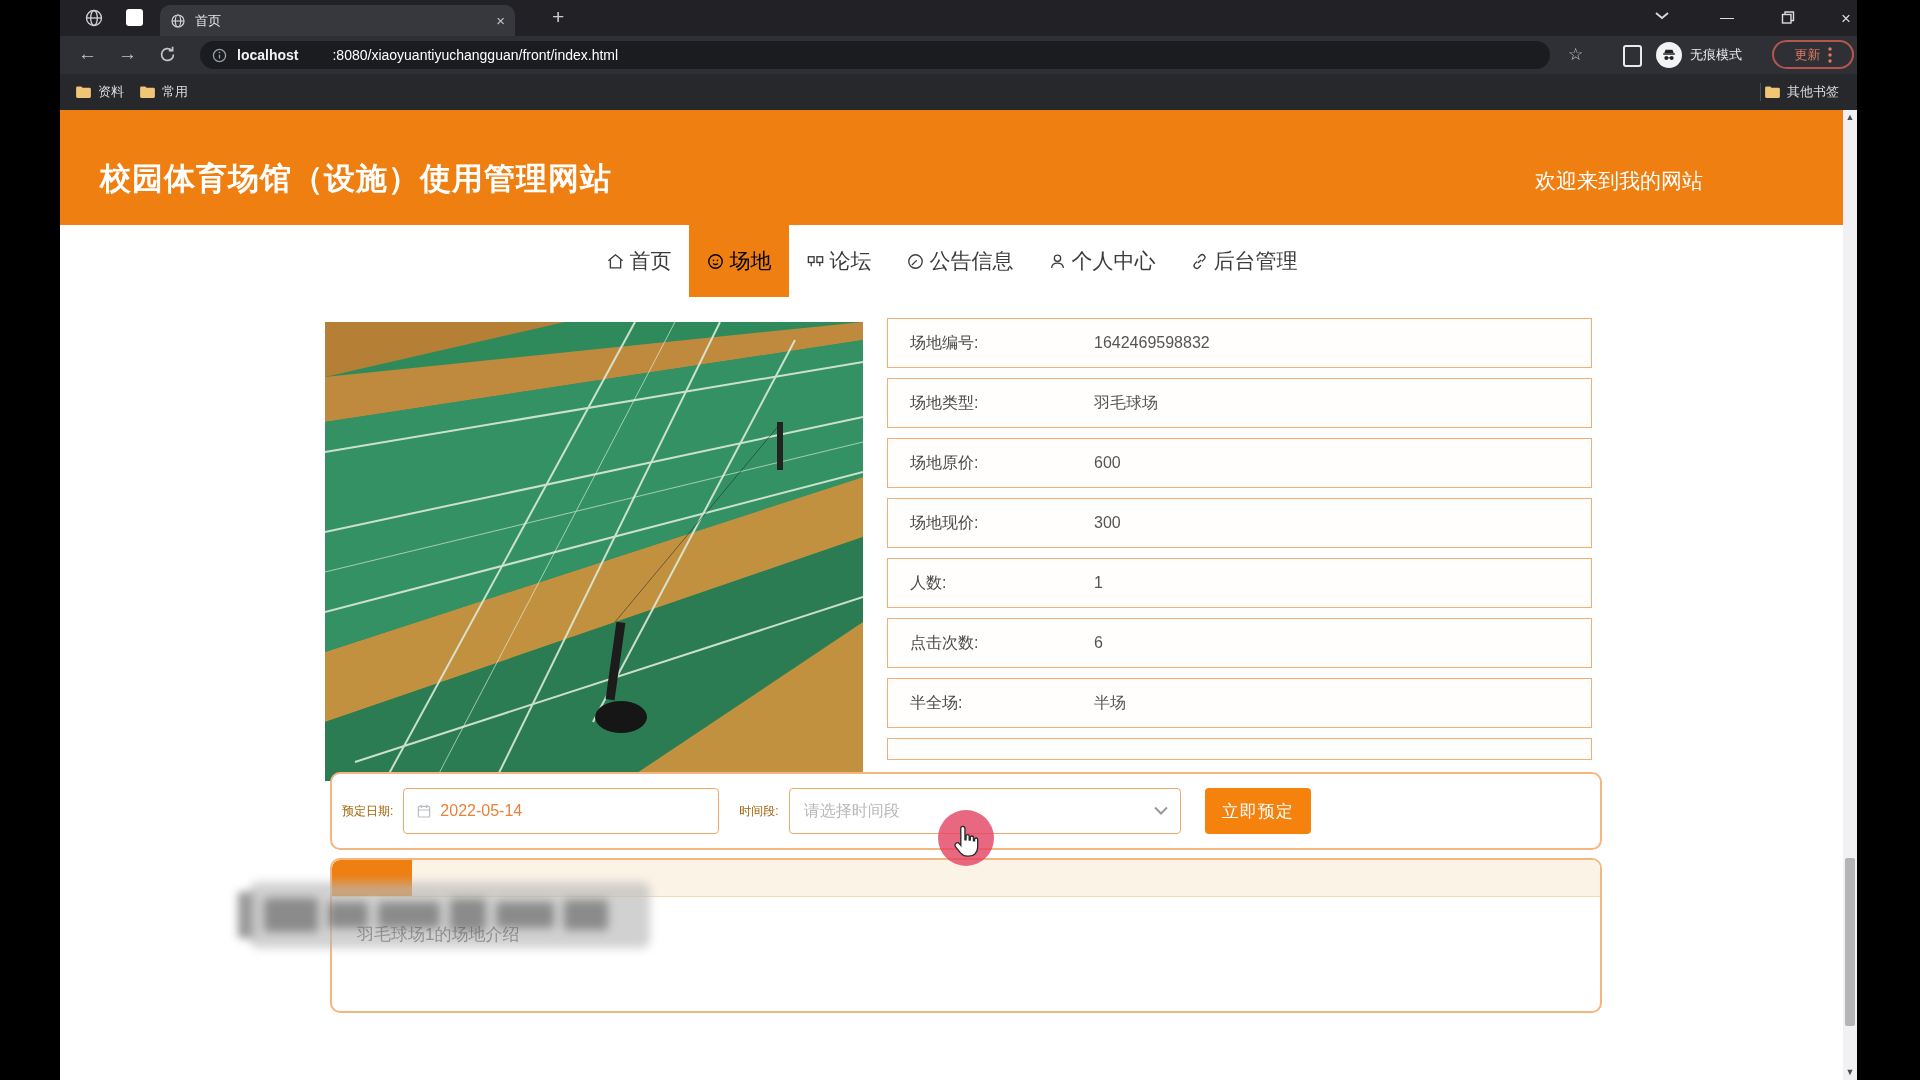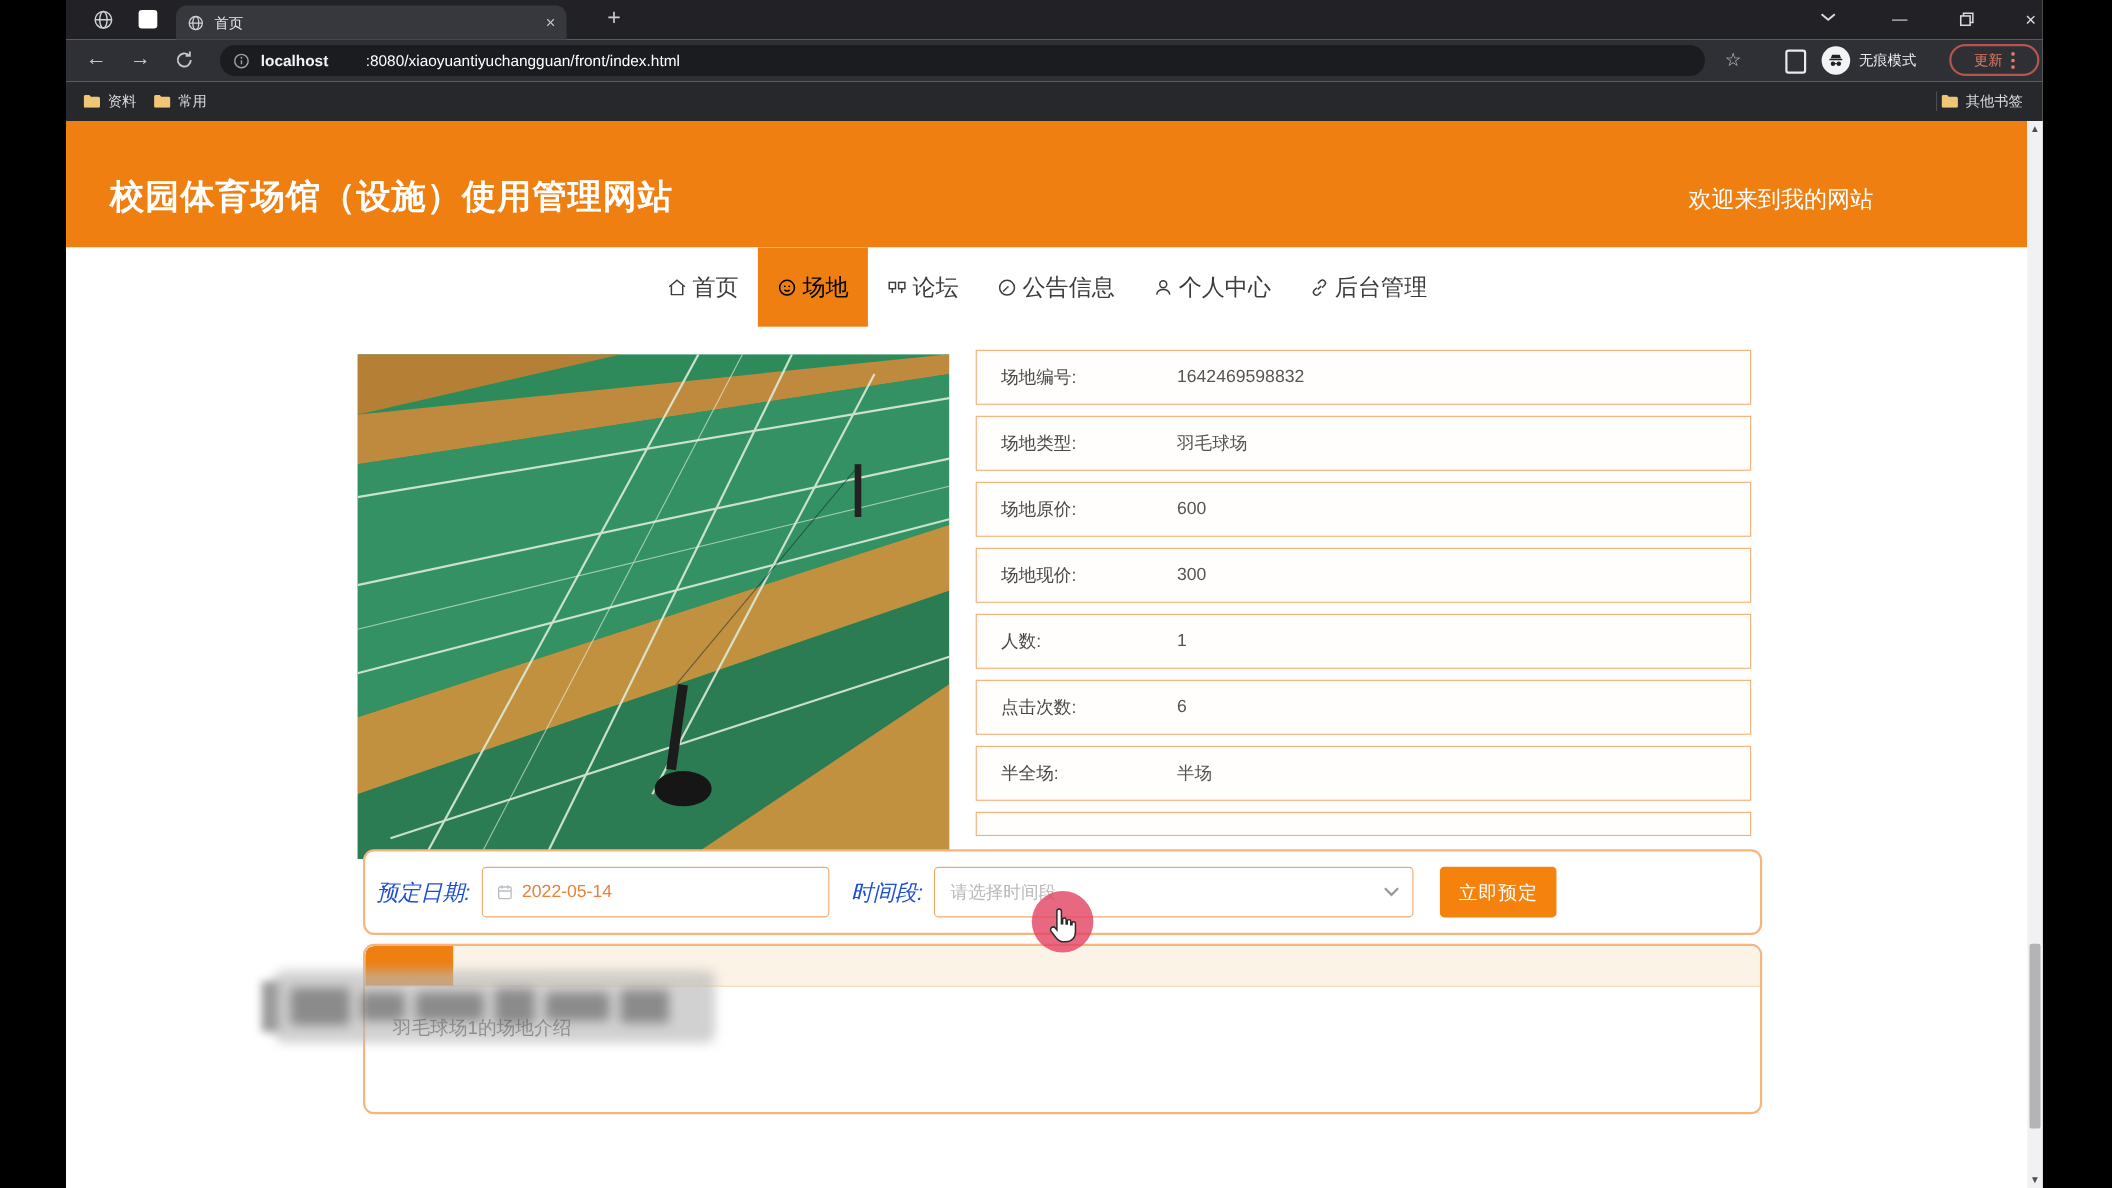--- a/index.html
+++ b/index.html
@@ -56,34 +56,34 @@
   .site-nav{position:absolute;left:0;top:115px;width:1783px;height:72px;background:#fff;
             display:flex;justify-content:center;}
   .nav-item{display:flex;align-items:center;gap:5px;padding:0 17px;font-size:21px;color:#3c3c3c;height:72px;}
   .nav-item svg{width:19px;height:19px;}
   .nav-item.active{background:#ef7f10;color:#000000;}
 
   .venue-photo{position:absolute;left:265px;top:212px;width:538px;height:459px;}
 
   .venue-table{position:absolute;left:827px;top:208px;width:705px;}
   .vrow{display:flex;align-items:center;height:50px;border:1px solid #f5ad72;background:#fffefd;
-        margin-bottom:10px;padding-left:22px;box-sizing:border-box;}
+        margin-bottom:10px;padding-left:22px;box-sizing:border-box;gap:24px;}
   .vrow-label{width:160px;color:#4a4a4a;font-size:16px;}
   .vrow-value{color:#555;font-size:16px;}
   .vrow.empty{height:22px;margin-bottom:0;}
 
   .booking-bar{position:absolute;left:270px;top:662px;width:1272px;height:78px;border:2px solid #f5b57e;
                border-radius:10px;background:#fff;box-sizing:border-box;display:flex;align-items:center;}
-  .bk-label{font-size:20px;color:#1d4ed8;margin-left:10px;font-style:italic;}
+  .bk-label{font-size:12px;color:#a16207;margin-left:10px;}
   .date-input{margin-left:10px;width:316px;height:46px;border:1px solid #f0a868;border-radius:4px;
               display:flex;align-items:center;box-sizing:border-box;background:#fff;}
   .date-input svg{width:16px;height:16px;color:#b9bdc2;margin:0 8px 0 12px;}
   .date-text{color:#e8813c;font-size:16px;}
   .bk-label2{margin-left:20px;}
-  .time-select{margin-left:10px;width:436px;height:46px;border:1px solid #f0a868;border-radius:4px;
+  .time-select{margin-left:10px;width:392px;height:46px;border:1px solid #f0a868;border-radius:4px;
                display:flex;align-items:center;box-sizing:border-box;background:#fff;position:relative;}
   .time-placeholder{color:#b9b9b9;font-size:16px;margin-left:14px;}
   .time-select .chev{position:absolute;right:12px;top:17px;width:14px;height:10px;color:#999;}
   .book-btn{margin-left:24px;width:106px;height:46px;background:#f5820d;border:none;border-radius:4px;
             color:#fff;font-size:17px;letter-spacing:1px;font-family:inherit;}
 
   .intro-panel{position:absolute;left:270px;top:748px;width:1272px;height:155px;border:2px solid #f5b57e;
                border-radius:10px;background:#fff;box-sizing:border-box;overflow:hidden;}
   .panel-tabs{height:36px;background:#fcf3e7;border-bottom:1px solid #f7d9b6;}
   .panel-tab-active{width:80px;height:36px;background:#ef7f10;border-radius:8px 0 0 0;}

